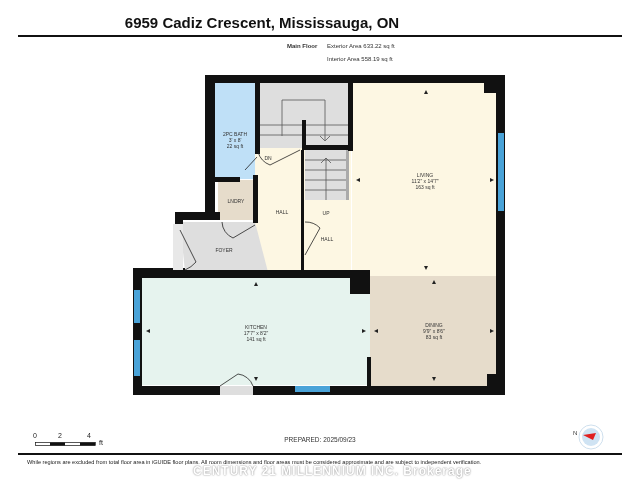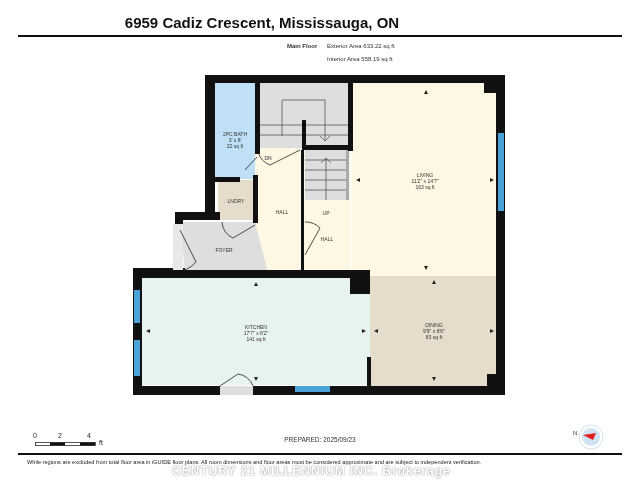--- a/index.html
+++ b/index.html
@@ -7,21 +7,21 @@
   .title { position:absolute; left:0; width:524px; top:14px; text-align:center; font-weight:bold; font-size:15px; color:#111; }
   .rule { position:absolute; left:18px; width:604px; height:1.5px; background:#111; }
   .floorinfo { position:absolute; font-size:6px; color:#333; }
   .floorlabel { font-weight:bold; }
   .plan { position:absolute; left:0; top:0; width:640px; height:495px; }
   .roomlbl { position:absolute; font-size:5px; color:#333; text-align:center; line-height:6px; transform:translateX(-50%); white-space:nowrap; }
   .scale { position:absolute; left:30px; top:432px; }
   .scale .num { position:absolute; font-size:7px; color:#222; }
   .prepared { position:absolute; left:0; width:640px; top:436px; text-align:center; font-size:6.5px; color:#333; }
   .disclaimer { position:absolute; left:27px; top:459px; font-size:5.6px; color:#222; white-space:nowrap; }
-  .watermark { position:absolute; left:172px; top:464px; font-size:12px; letter-spacing:1px; color:#ffffff; text-shadow:0 0 2px #999, 0 0 1px #aaa; white-space:nowrap; font-weight:bold; }
+  .watermark { position:absolute; left:193px; top:464px; font-size:12px; letter-spacing:1px; color:#ffffff; text-shadow:0 0 2px #999, 0 0 1px #aaa; white-space:nowrap; font-weight:bold; }
   .compass { position:absolute; left:578px; top:424px; }
   .compass-n { position:absolute; left:573px; top:430px; font-size:6px; color:#333; }
 </style>
 </head>
 <body>
 
 <div class="title">6959 Cadiz Crescent, Mississauga, ON</div>
 <div class="rule" style="top:35px;"></div>
 
 <div class="floorinfo" style="left:287px; top:43px;">

